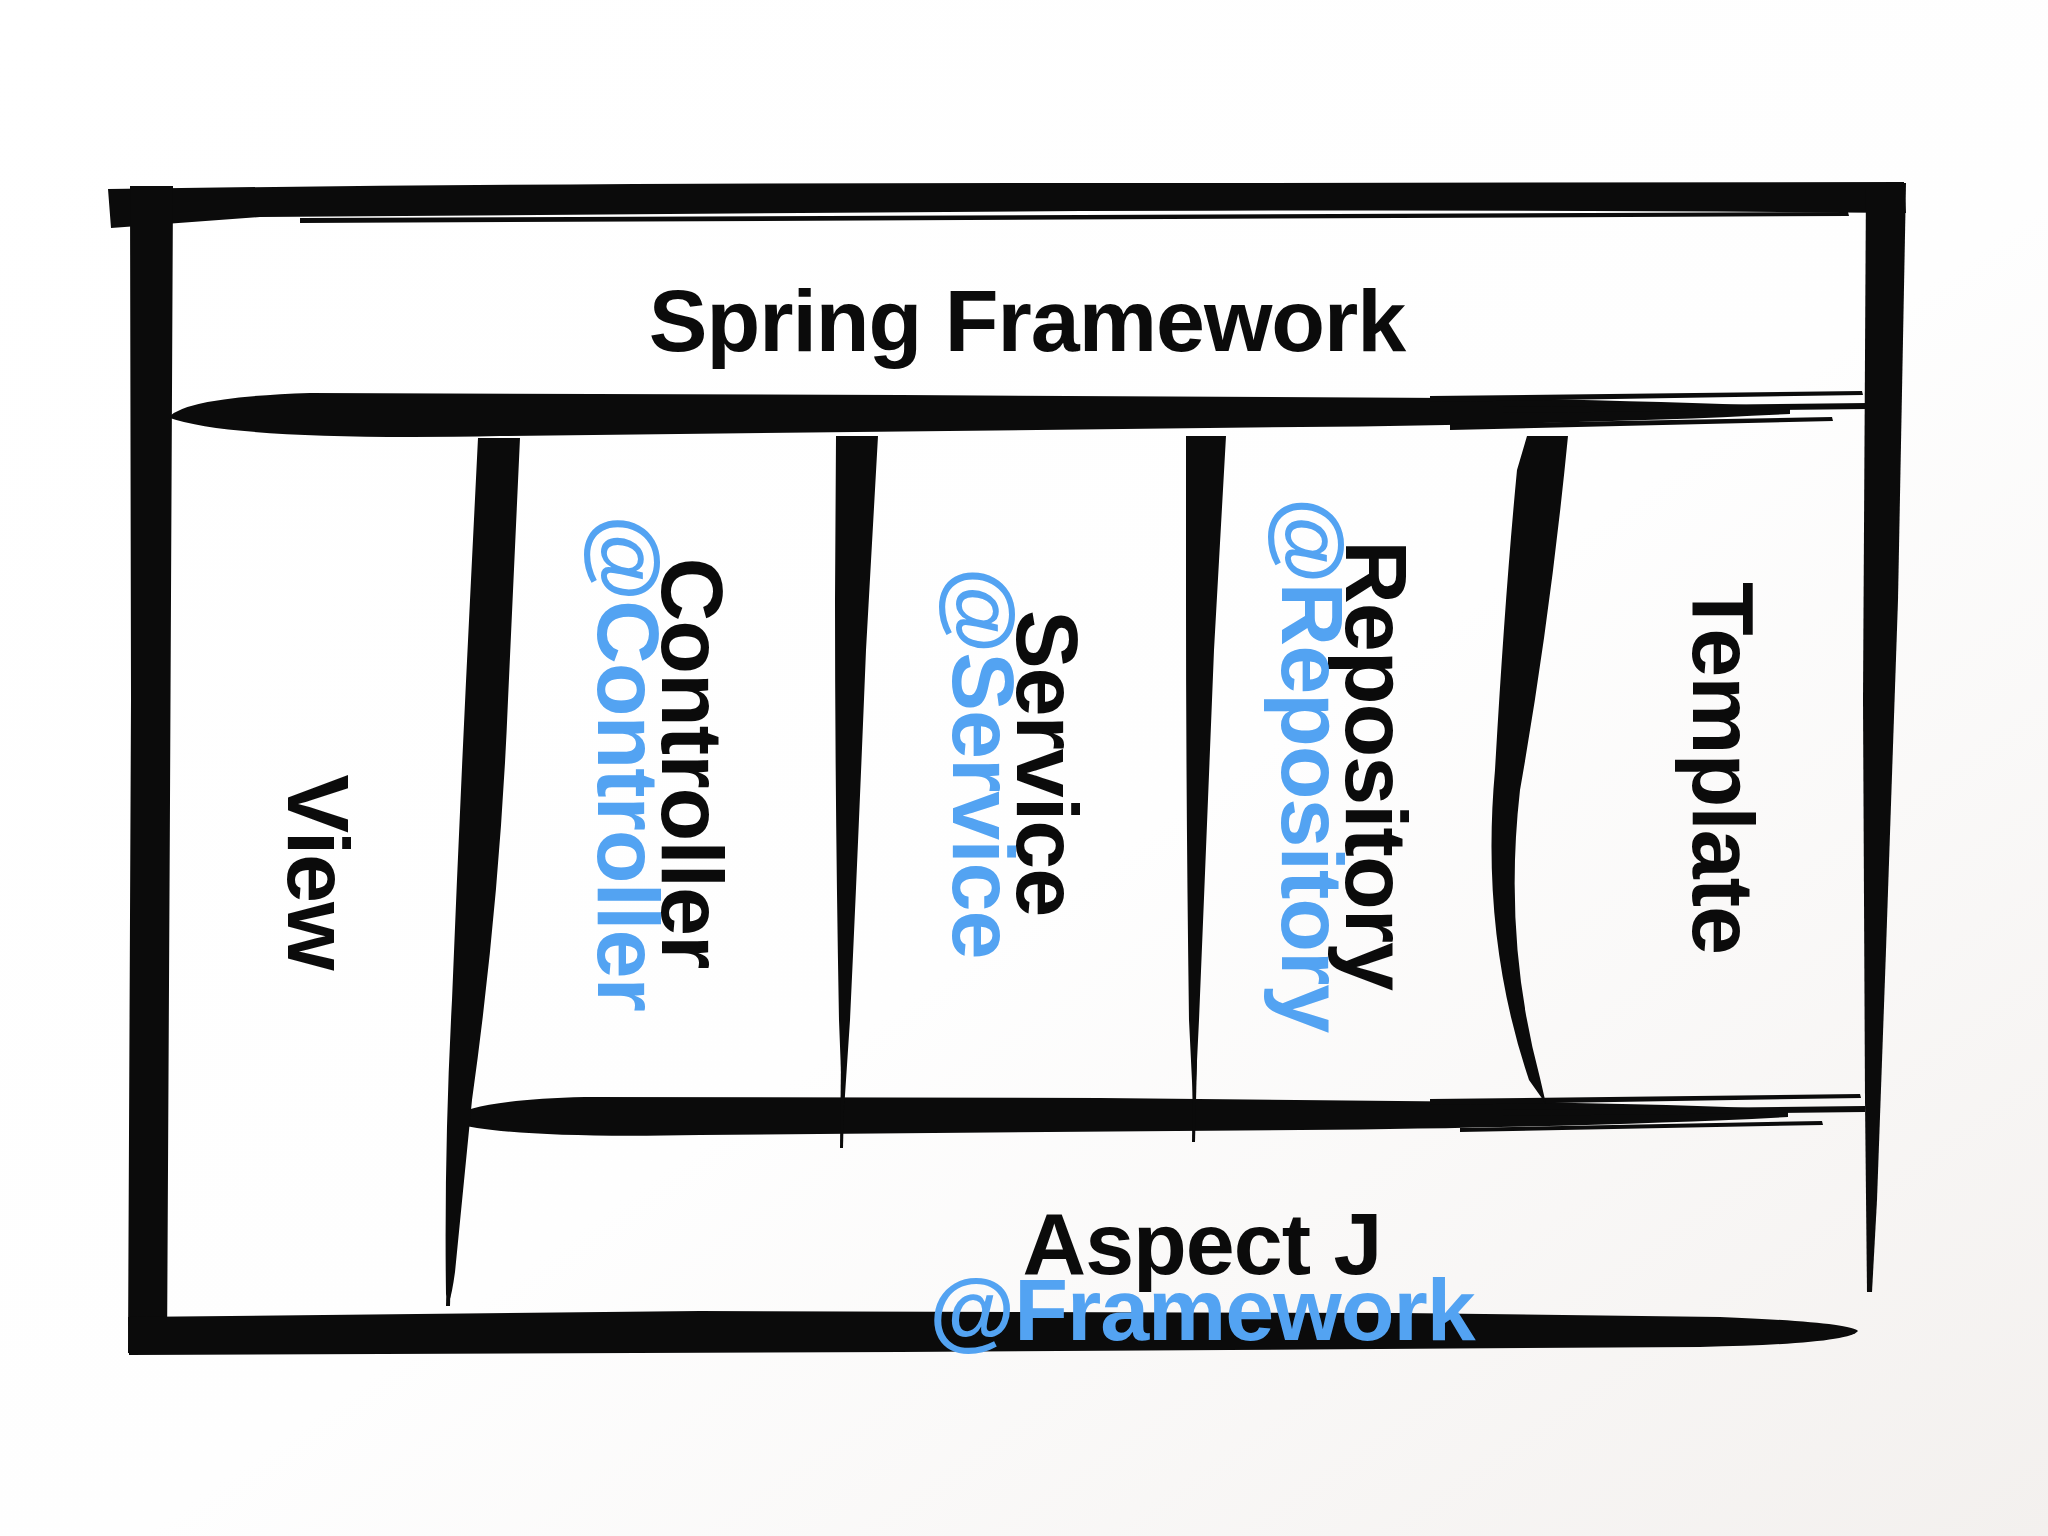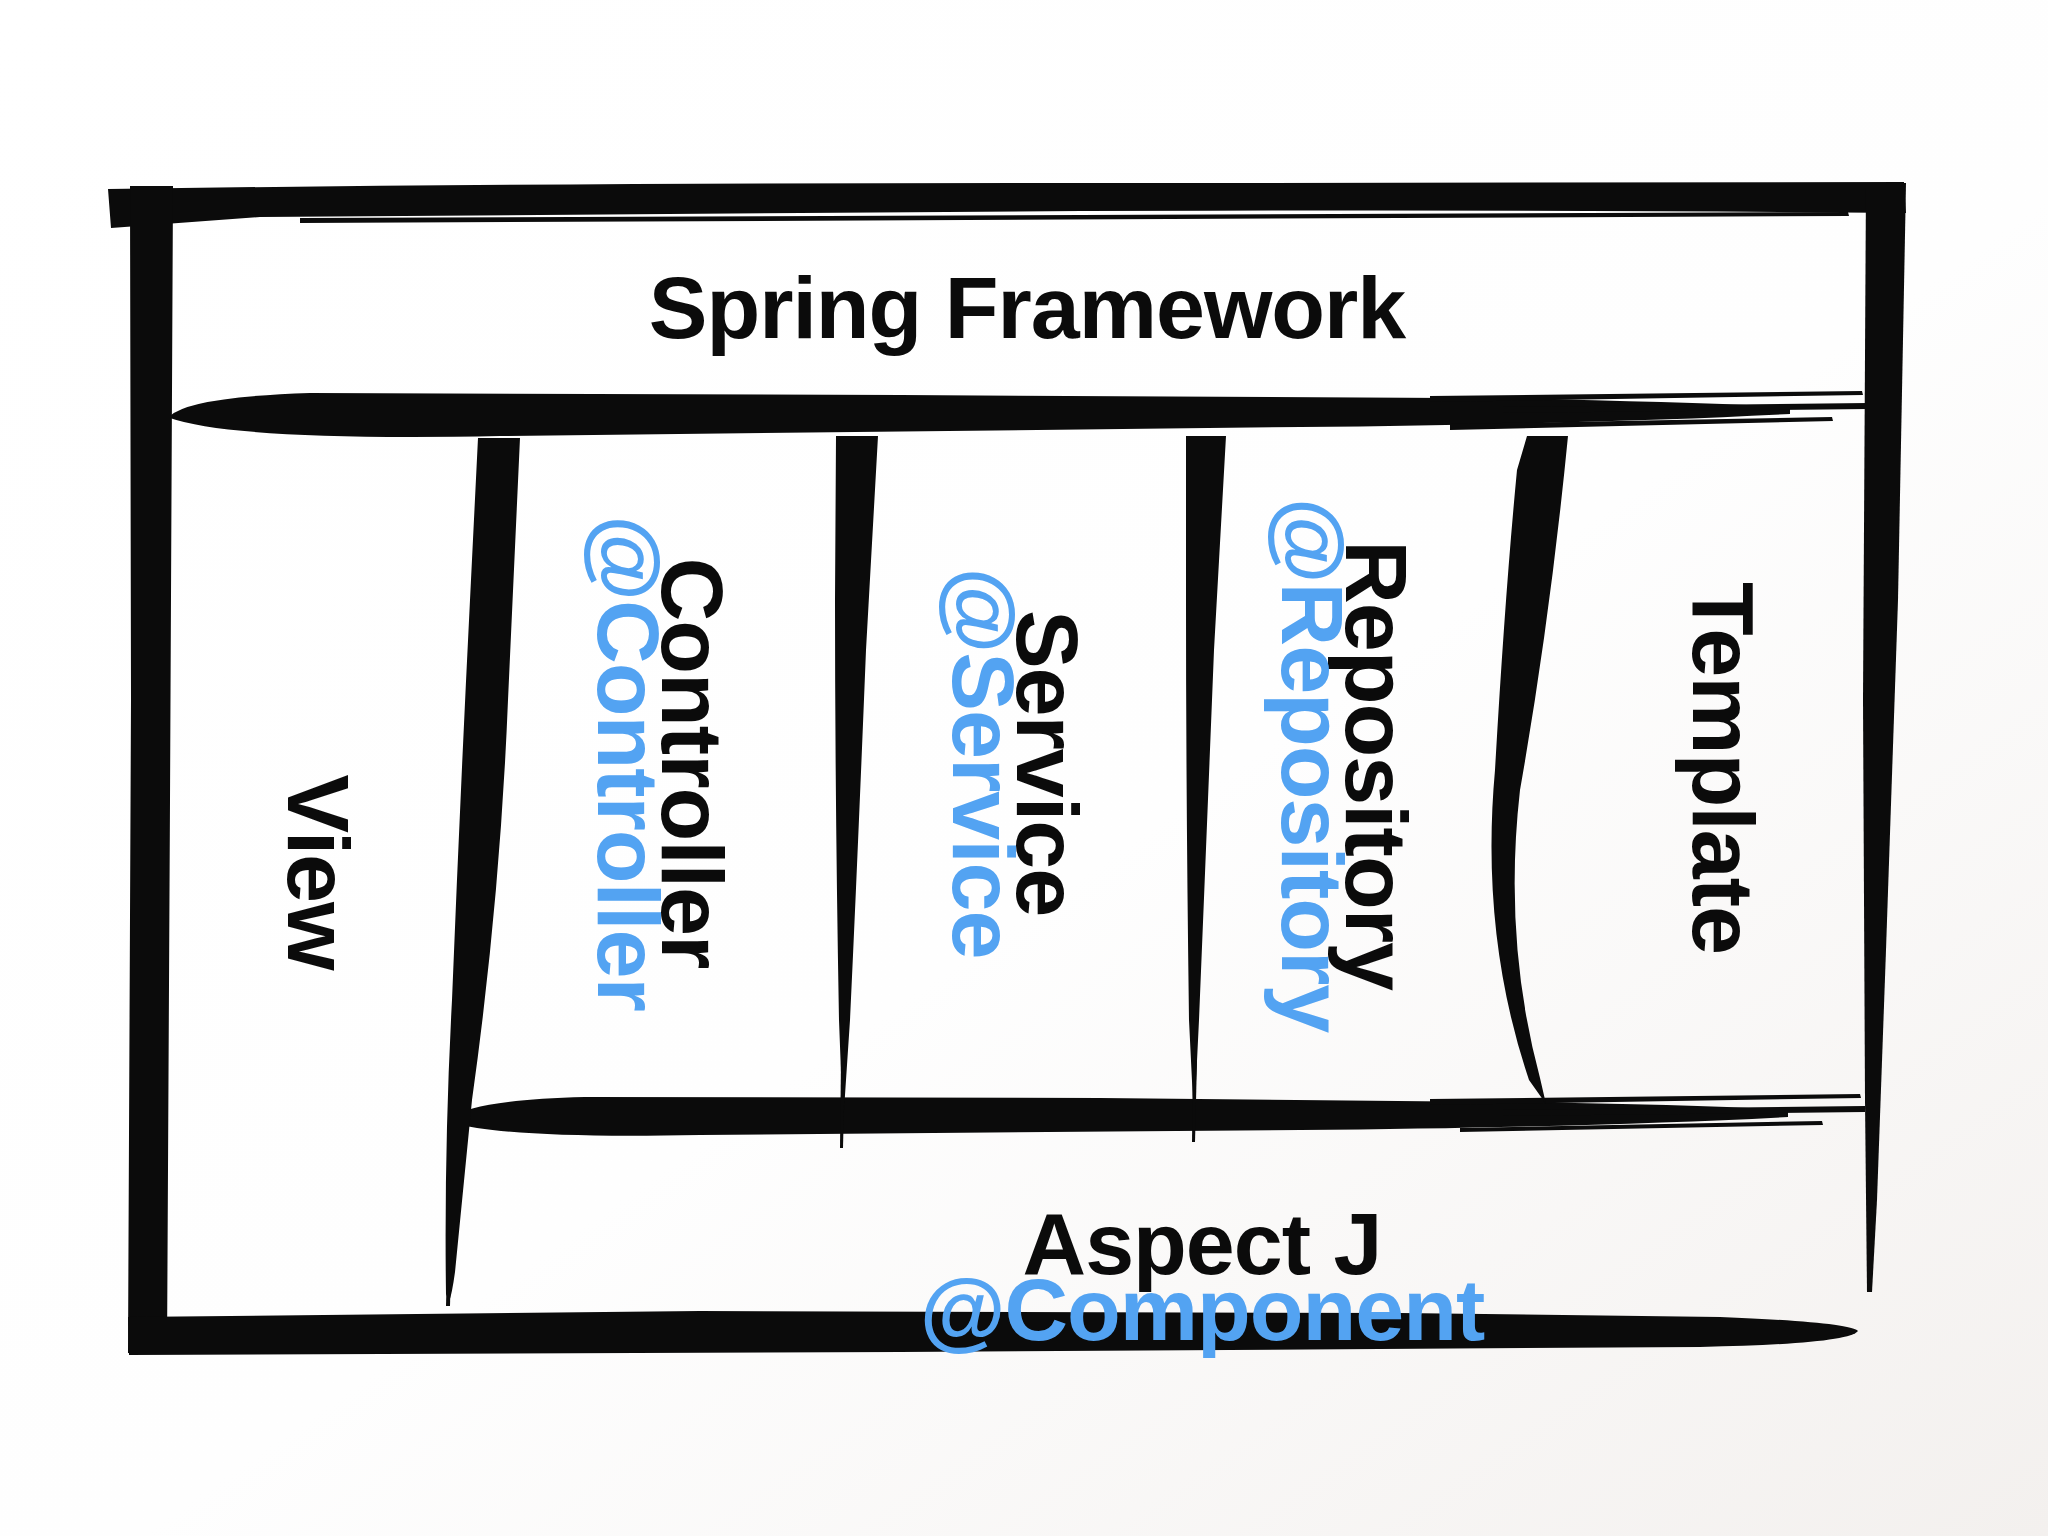--- a/index.html
+++ b/index.html
@@ -60,21 +60,21 @@
       <path d="M836 436 L878 436 L866 650 Q858 850 850 1020 L843 1125 L839 1020 Q835 800 835 600 Z"></path>
       <path d="M845 1060 L843 1148 L840 1148 L841 1060 Z"></path>
 
       <path d="M1186 436 L1226 436 L1214 650 Q1206 850 1199 1020 L1194 1122 L1189 1020 Q1186 800 1186 600 Z"></path>
       <path d="M1197 1060 L1195 1142 L1192 1142 L1193 1060 Z"></path>
 
       <path d="M1527 436 L1568 436 Q1550 620 1520 790 Q1503 940 1540 1078 L1546 1104 L1529 1080 Q1480 935 1495 770 Q1505 595 1517 470 Z"></path>
     </g>
   </svg>
 
-  <div class="txt hblock" style="left:1027px; top:275px;text-align:center;">
+  <div class="txt hblock" style="left:1027px; top:288px;text-align:center;">
     <div class="ink">Spring Framework</div>
   </div>
 
   <div class="txt rot" style="left:318px; top:872px;">
     <div class="ink">View</div>
   </div>
 
   <div class="txt rot" style="left:660px; top:763px;">
     <div class="ink">Controller</div>
     <div class="blue">@Controller</div>
@@ -89,16 +89,16 @@
     <div class="ink">Repository</div>
     <div class="blue">@Repository</div>
   </div>
 
   <div class="txt rot" style="left:1723px; top:768px;">
     <div class="ink">Template</div>
   </div>
 
   <div class="txt hblock" style="left:1202px; top:1211px;">
     <div class="ink">Aspect J</div>
-    <div class="blue">@Component</div>
+    <div class="blue">@Framework</div>
   </div>
 
 </div>
 
 </body></html>

